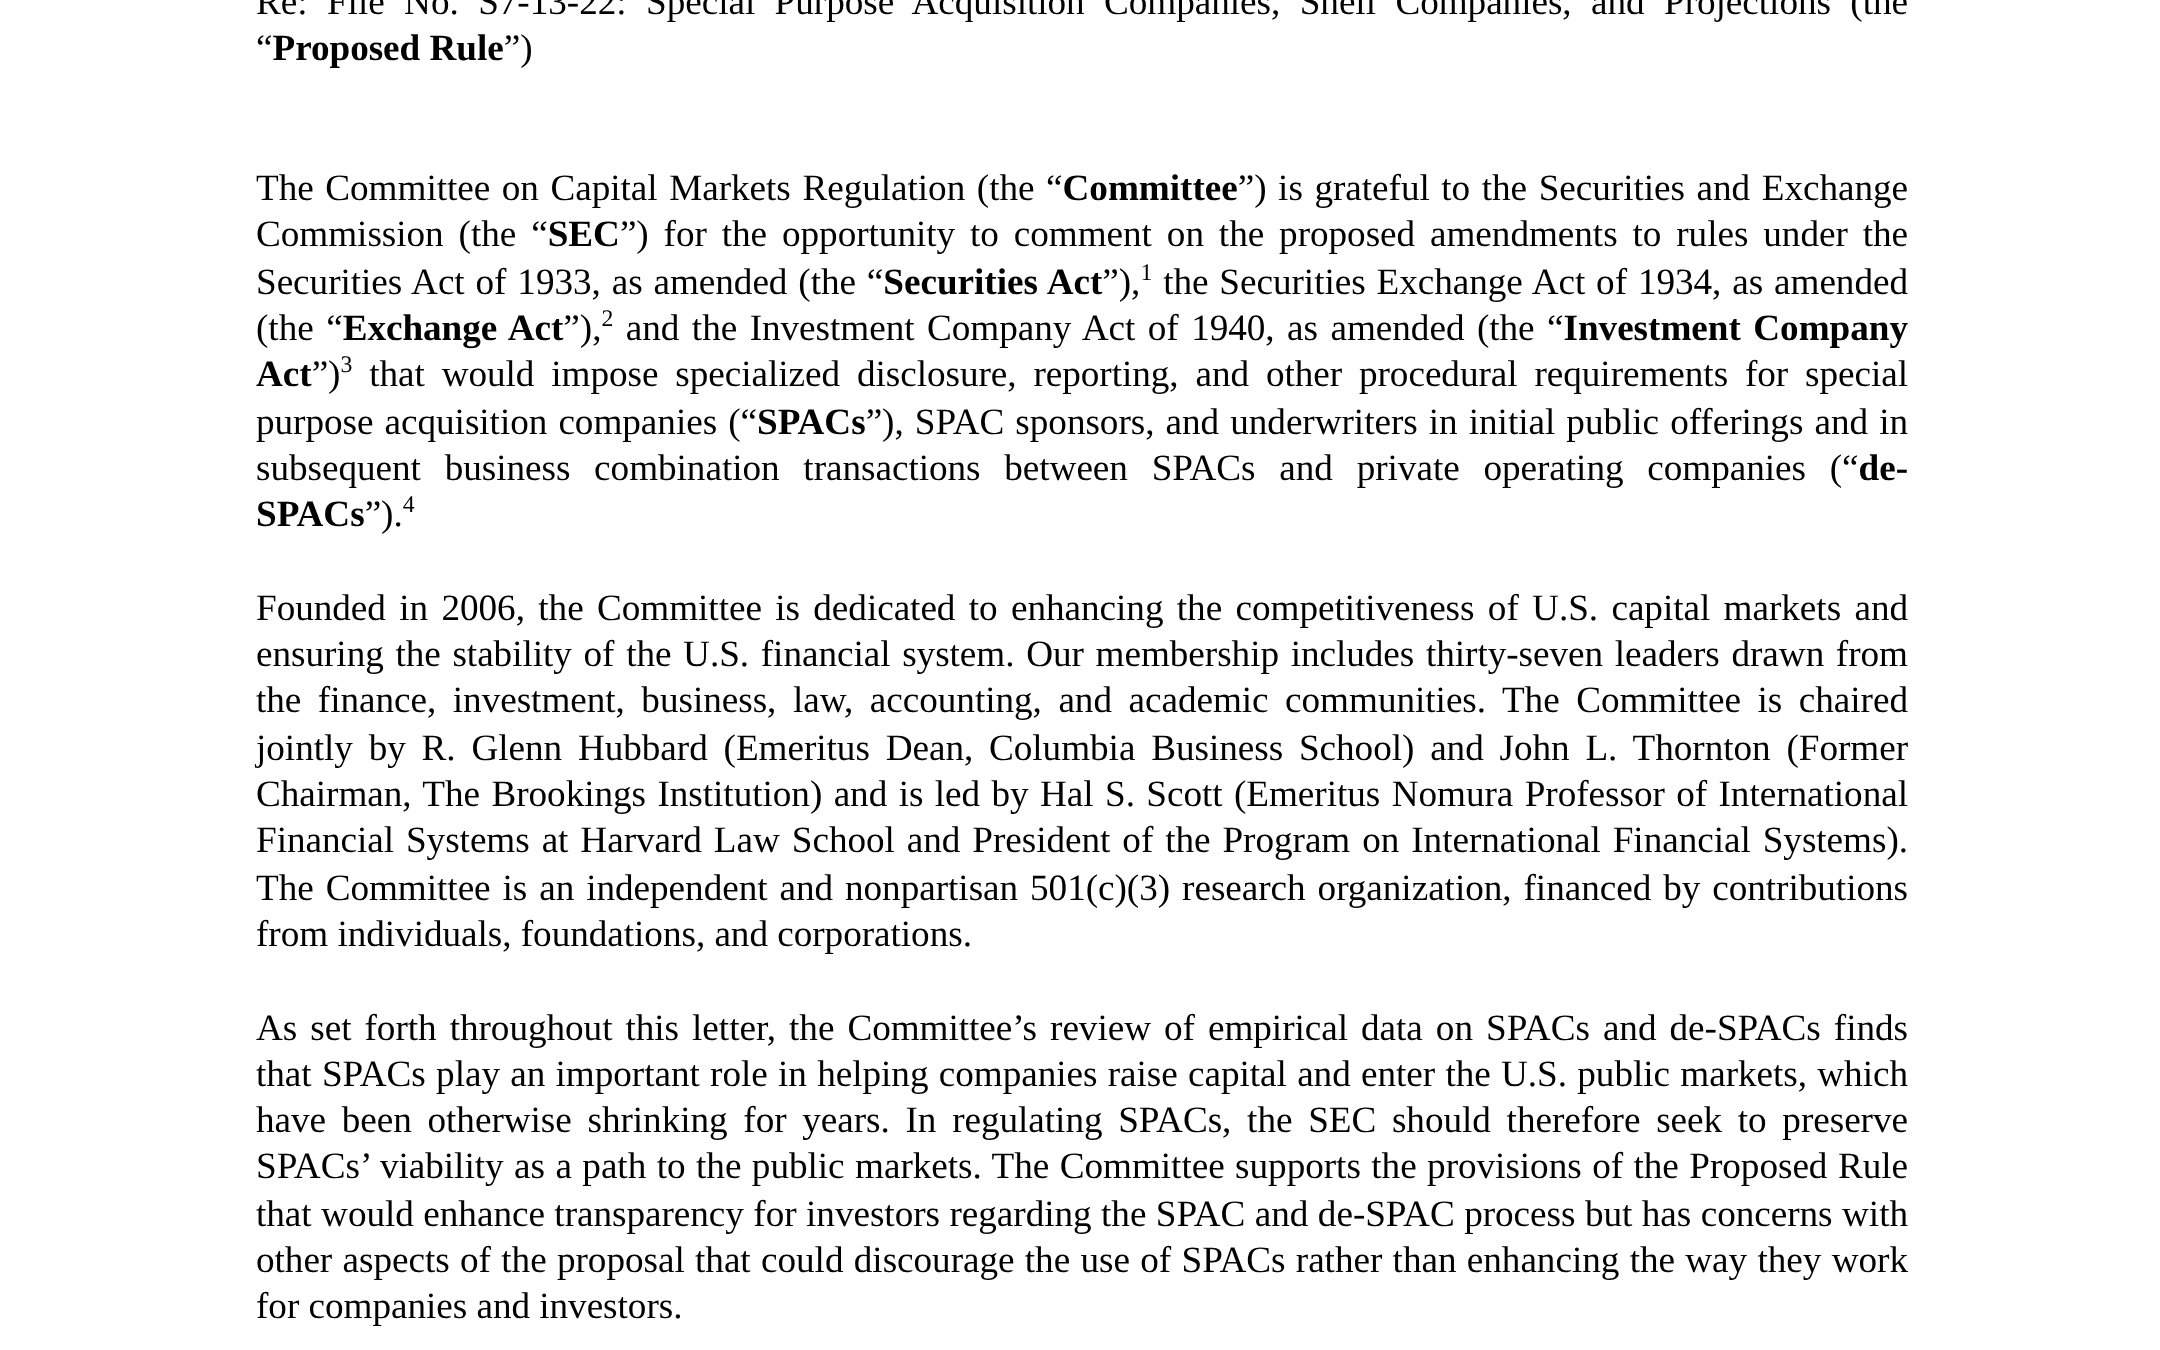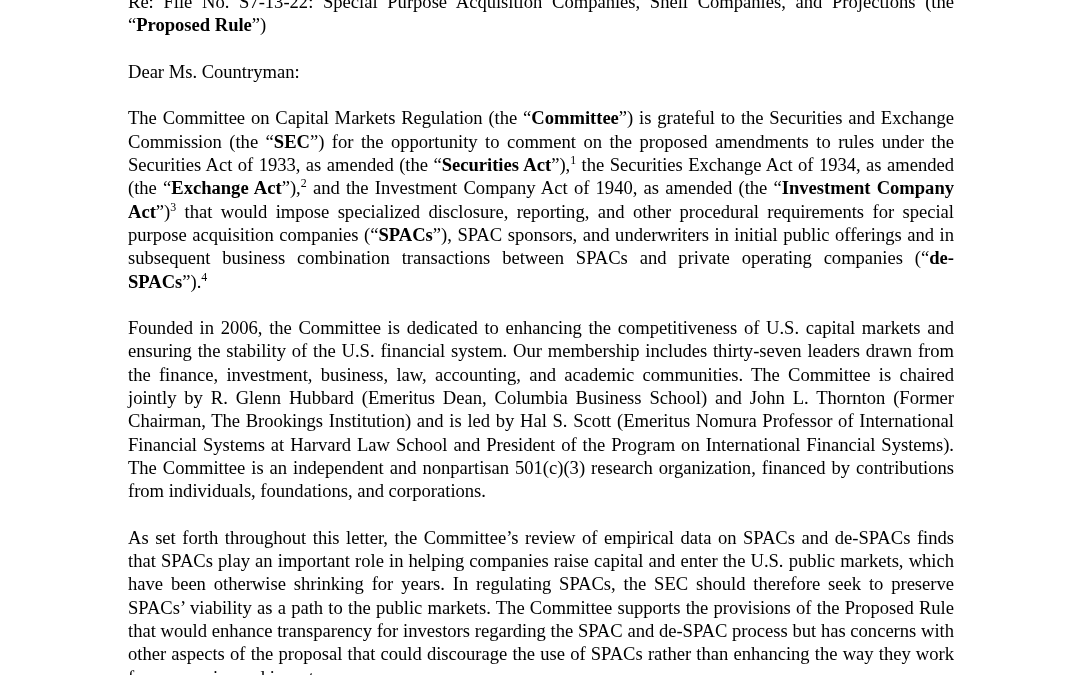--- a/index.html
+++ b/index.html
@@ -60,21 +60,20 @@
 
 <div class="page">
   <div class="doc-body">
 
     <p class="para re-block">
       <span>Re: File No. </span><span>S7-13-22</span><span>: Special Purpose Acquisition Companies, Shell Companies, and Projections (the </span><span>“</span><b>Proposed Rule</b><span>”)</span>
     </p>
 
     <div class="spacer-sm"></div>
 
-    <p class="para">Dear Ms. Countryman:</p>
 
     <div class="spacer-sm"></div>
 
     <div id="body-paragraphs">
         <p class="para"><span>The Committee on Capital Markets Regulation (the “</span><b>Committee</b><span>”) is grateful to the Securities and Exchange Commission (the “</span><b>SEC</b><span>”) for the opportunity to comment on the proposed amendments to rules under the Securities Act of 1933, as amended (the “</span><b>Securities Act</b><span>”),</span><sup class="fn">1</sup><span> the Securities Exchange Act of 1934, as amended (the “</span><b>Exchange Act</b><span>”),</span><sup class="fn">2</sup><span> and the Investment Company Act of 1940, as amended (the “</span><b>Investment Company Act</b><span>”)</span><sup class="fn">3</sup><span> that would impose specialized disclosure, reporting, and other procedural requirements for  special purpose acquisition companies (“</span><b>SPACs</b><span>”), SPAC sponsors, and underwriters in initial public offerings and in subsequent business combination transactions between SPACs and private operating companies (“</span><b>de-SPACs</b><span>”).</span><sup class="fn">4</sup></p>
         <div class="spacer-sm"></div>
         <p class="para"><span>Founded in 2006, the Committee is dedicated to enhancing the competitiveness of U.S. capital markets and ensuring the stability of the U.S. financial system. Our membership includes thirty-seven leaders drawn from the finance, investment, business, law, accounting, and academic communities. The Committee is chaired jointly by R. Glenn Hubbard (Emeritus Dean, Columbia Business School) and John L. Thornton (Former Chairman, The Brookings Institution) and is led by Hal S. Scott (Emeritus Nomura Professor of International Financial Systems at Harvard Law School and President of the Program on International Financial Systems). The Committee is an independent and nonpartisan 501(c)(3) research organization, financed by contributions from individuals, foundations, and corporations.</span></p>
         <div class="spacer-sm"></div>
         <p class="para"><span>As set forth throughout this letter, the Committee’s review of empirical data on SPACs and de-SPACs finds that SPACs play an important role in helping companies raise capital and enter the U.S. public markets, which have been otherwise shrinking for years. In regulating SPACs, the SEC should therefore seek to preserve SPACs’ viability as a path to the public markets. The Committee supports the provisions of the Proposed Rule that would enhance transparency for investors regarding the SPAC and de-SPAC process but has concerns with other aspects of the proposal that could discourage the use of SPACs rather than enhancing the way they work for companies and investors.</span></p>
       </div>

